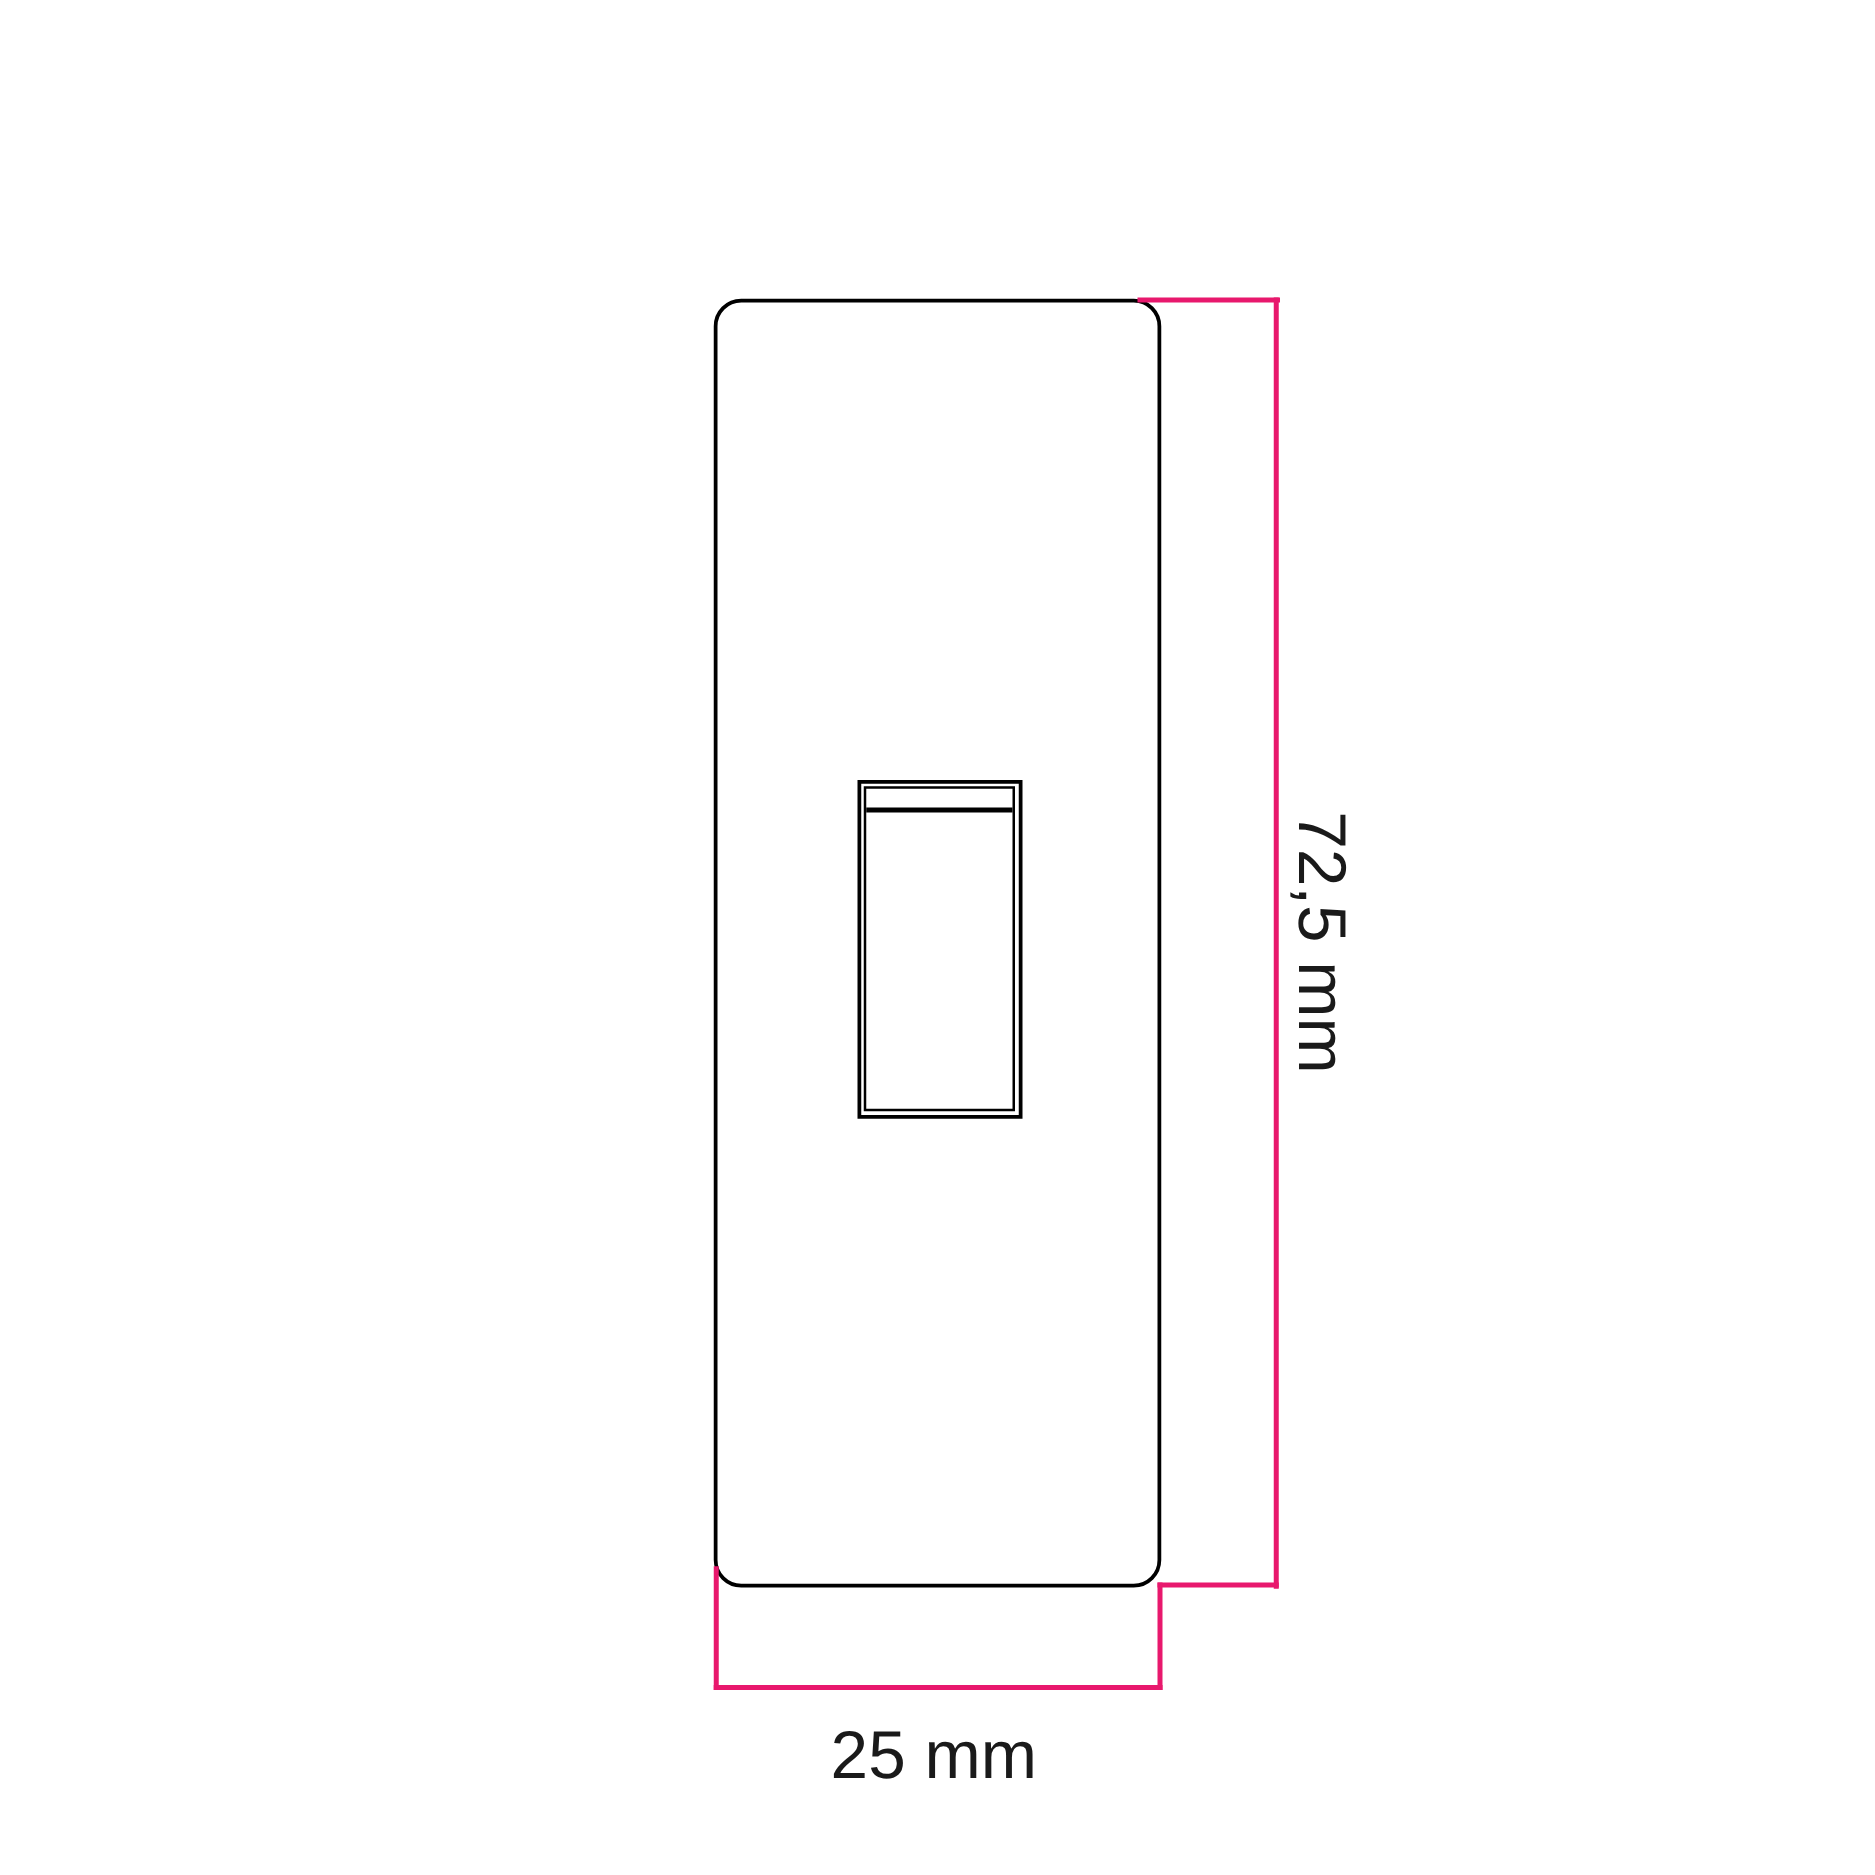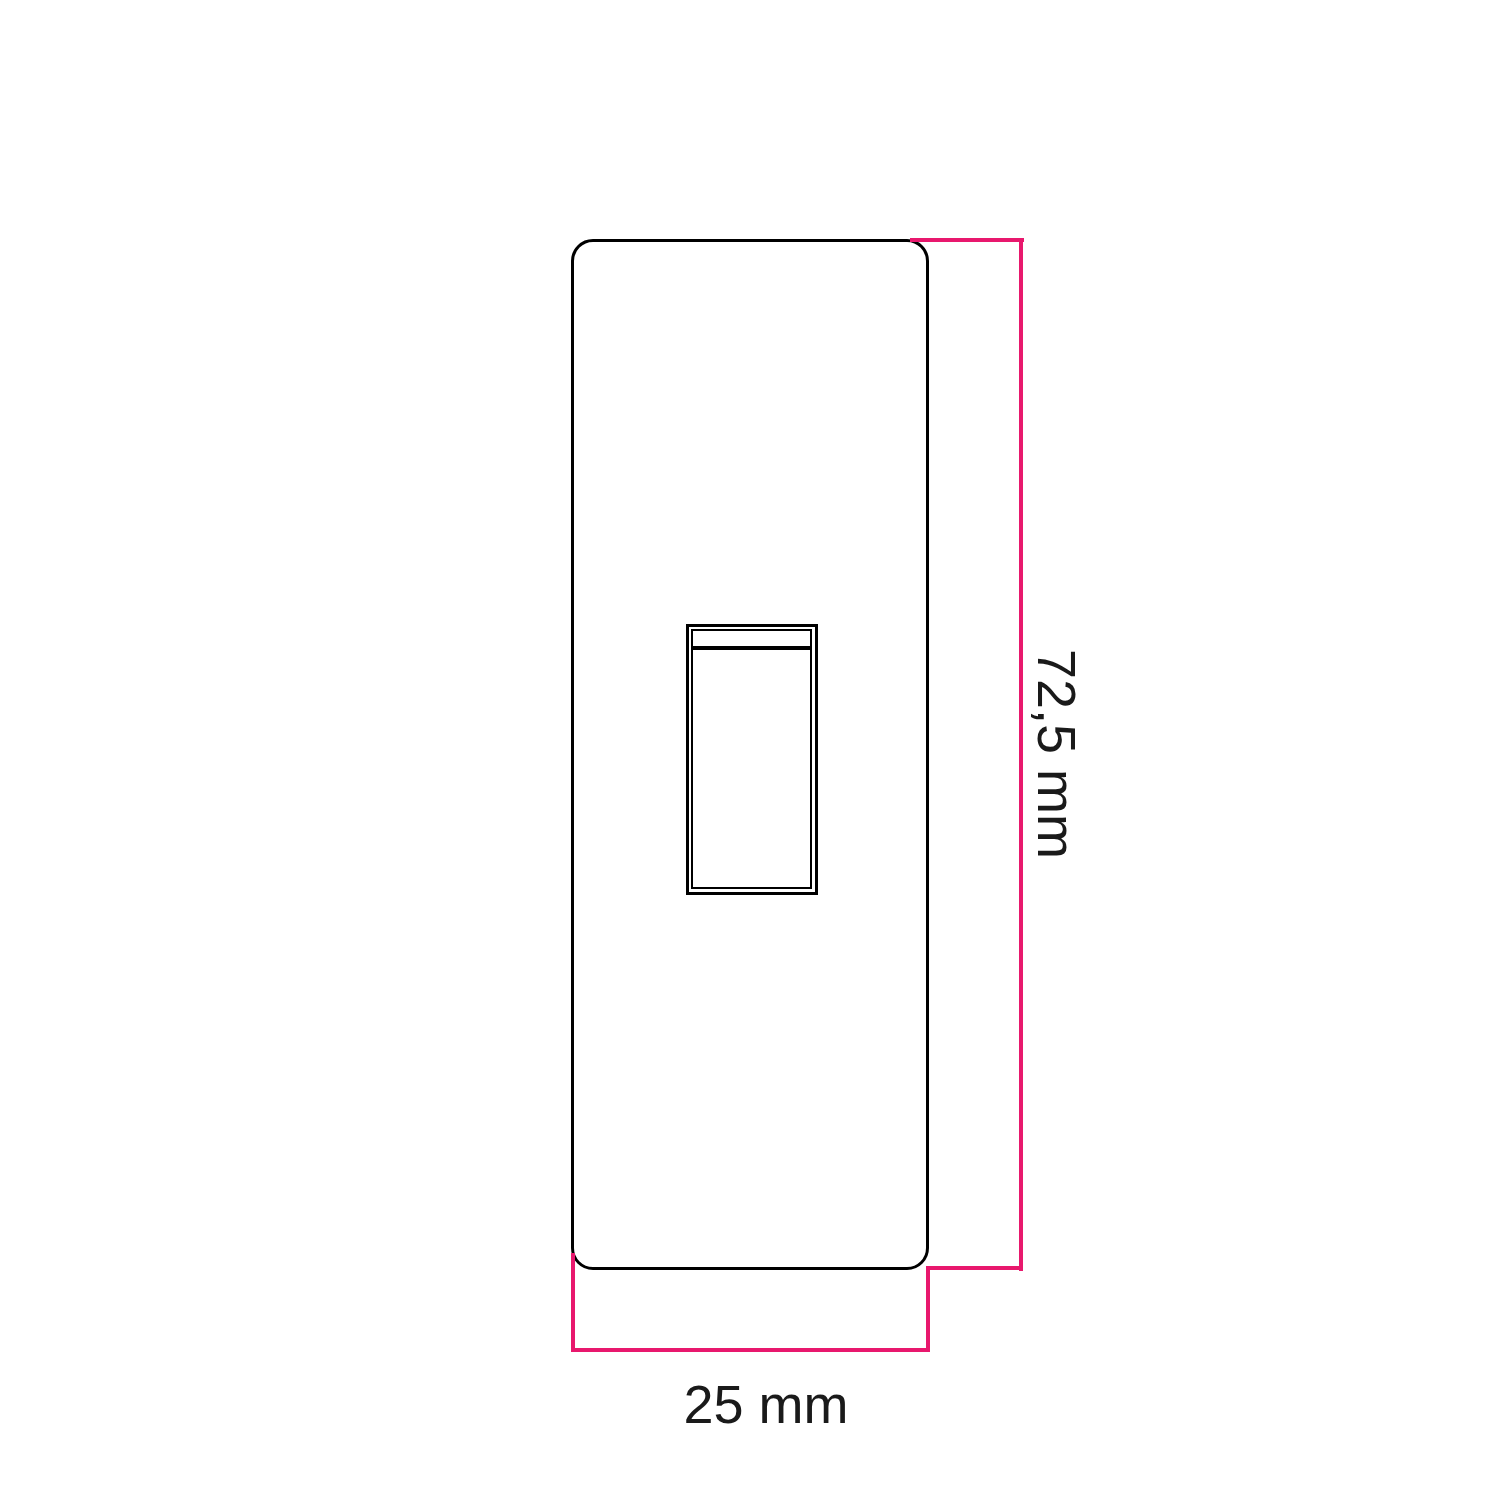--- a/index.html
+++ b/index.html
@@ -62,21 +62,21 @@
     font-size: 54px;
     line-height: 1;
     white-space: nowrap;
     font-weight: 400;
   }
   .label-height {
     left: 1057px; top: 754px;
     transform: translate(-50%, -50%) rotate(90deg);
   }
   .label-width {
-    left: 766px; top: 1377px;
+    left: 747px; top: 1377px;
     transform: translateX(-50%);
   }
 </style>
 </head>
 <body>
 
 <div class="canvas">
 
   <div class="abs plate"></div>
 

